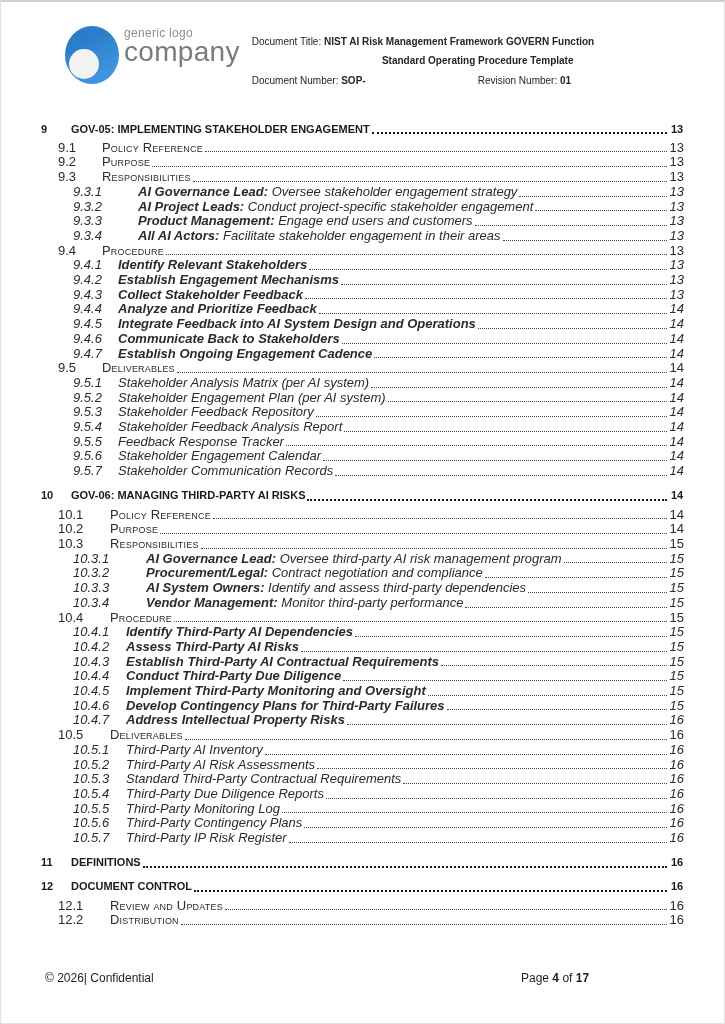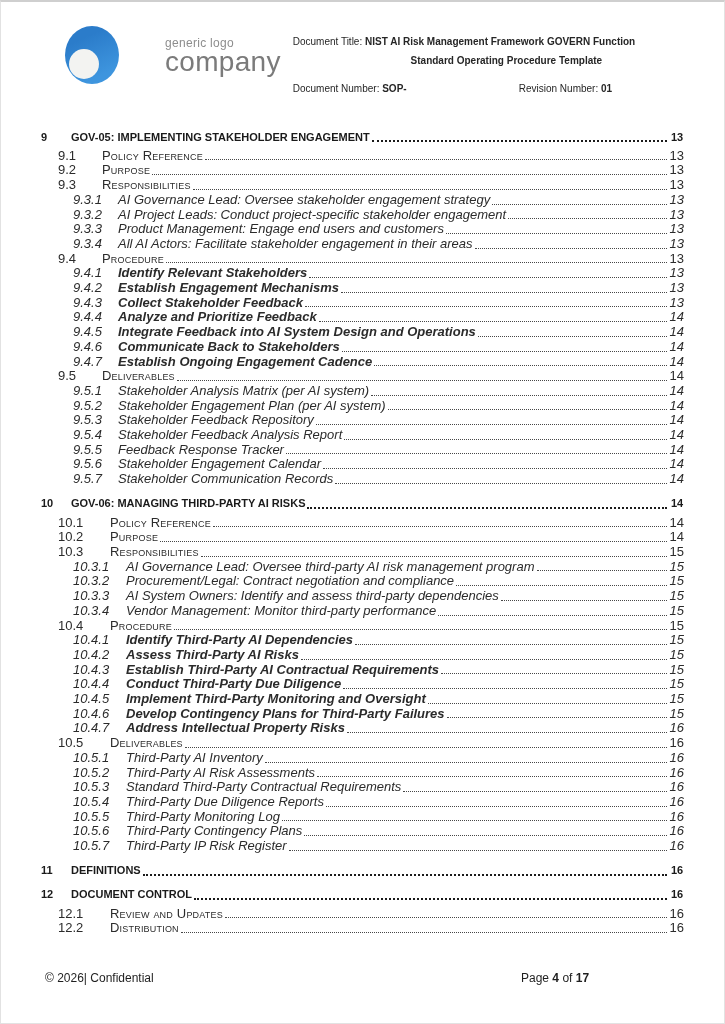--- a/index.html
+++ b/index.html
@@ -18,21 +18,21 @@
     border-top: 2px solid #cfcfcf;
     overflow: hidden;
   }
 
   
   .header {
     display: flex;
     align-items: flex-start;
     padding: 24px 4px 8px 64px;
   }
-  .logo { display: flex; align-items: center; gap: 41px; }
+  .logo { display: flex; align-items: flex-start; }
   .logo-mark {
     width: 54px; height: 58px;
     border-radius: 50%;
     background: linear-gradient(155deg, #2b7cca 25%, #3e95de 80%);
     position: relative;
     flex-shrink: 0;
   }
   .logo-mark .inner-dot {
     position: absolute;
     left: 4px; bottom: 5px;
@@ -47,21 +47,21 @@
   .doc-meta {
     margin-left: 12px;
     margin-top: 6px;
     width: 452px;
     font-size: 10px;
     line-height: 19px;
     color: #262626;
   }
   .doc-meta b { font-weight: 700; }
   .doc-meta .t2 { text-align: center; }
-  .doc-meta .t3 { display: flex; margin-top: 9px; }
+  .doc-meta .t3 { display: flex; margin-top: 1px; }
   .doc-meta .t3 .left-cell { width: 226px; flex-shrink: 0; }
 
   
   .toc { padding: 14px 40px 0 0; }
   .toc-row {
     display: flex;
     align-items: baseline;
     line-height: 14.7px;
     font-size: 13px;
     color: #2b2b2b;
@@ -84,21 +84,21 @@
   .l2 .num { width: 44px; }
   .l2.wide .num { width: 52px; }
   .l3 { padding-left: 72px; }
   .l3 .num { width: 45px; }
   .l3.wide .num { width: 53px; }
 
   .s-h1 { font-weight: 700; font-size: 11px; color: #1a1a1a; }
   .s-h1 .leader { border-bottom: 2px dotted #1a1a1a; margin-bottom: 2px; }
   .s-sc .txt { font-variant: small-caps; letter-spacing: .2px; }
   .s-resp .num, .s-proc .num, .s-del .num { font-style: italic; }
-  .s-resp .pfx { font-weight: 400; font-style: italic; }
+  .s-resp .pfx { font-weight: 700; font-style: italic; margin-left: 20px; }
   .s-resp .rest { font-style: italic; }
   .s-proc .txt { font-weight: 700; font-style: italic; }
   .s-del .txt { font-style: italic; }
   .s-resp .pg, .s-proc .pg, .s-del .pg { font-style: italic; }
 
   
   .footer {
     position: absolute;
     left: 0; right: 0;
     bottom: 38px;

